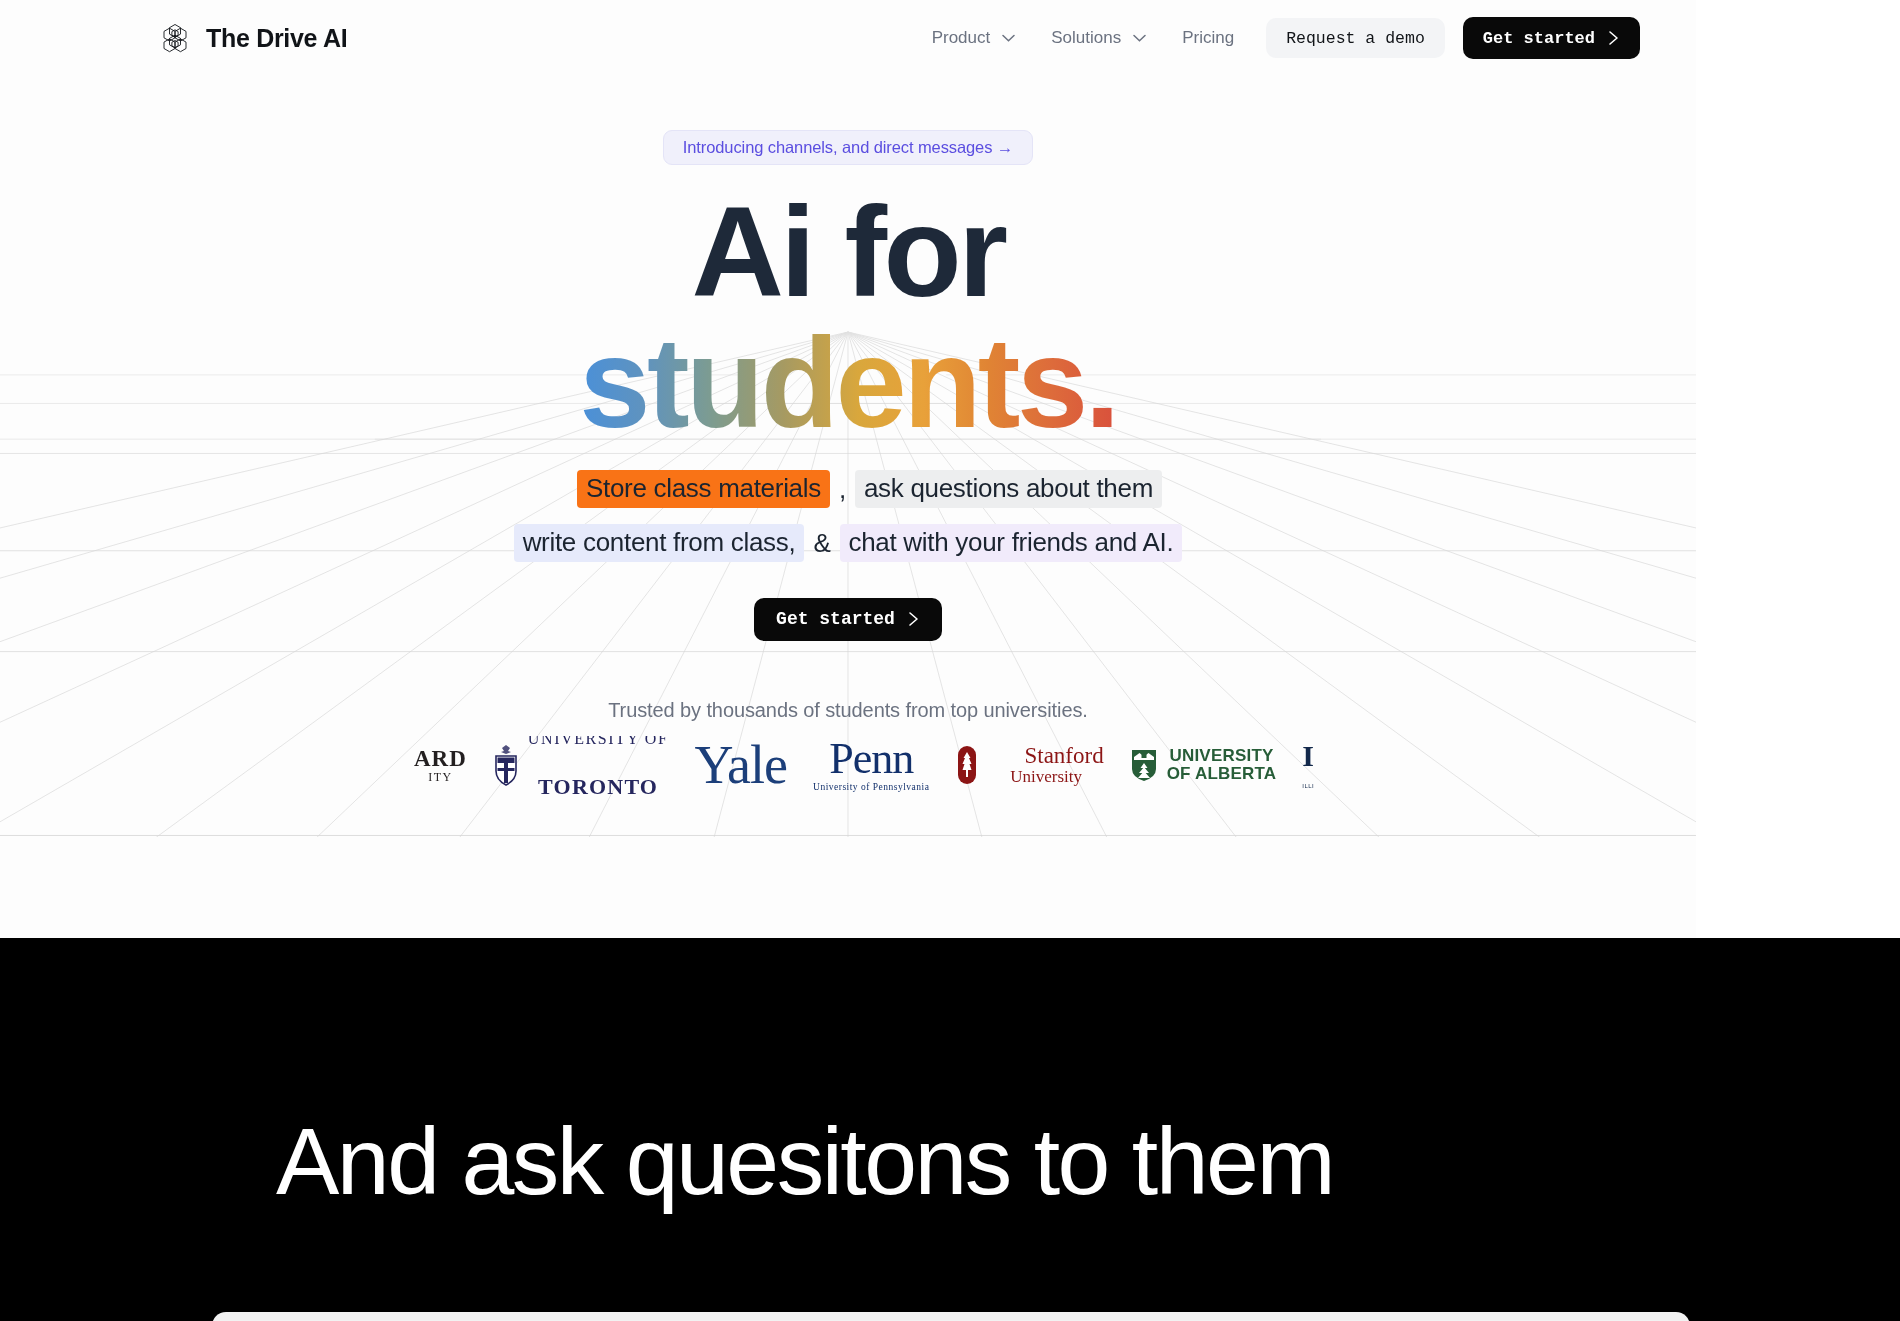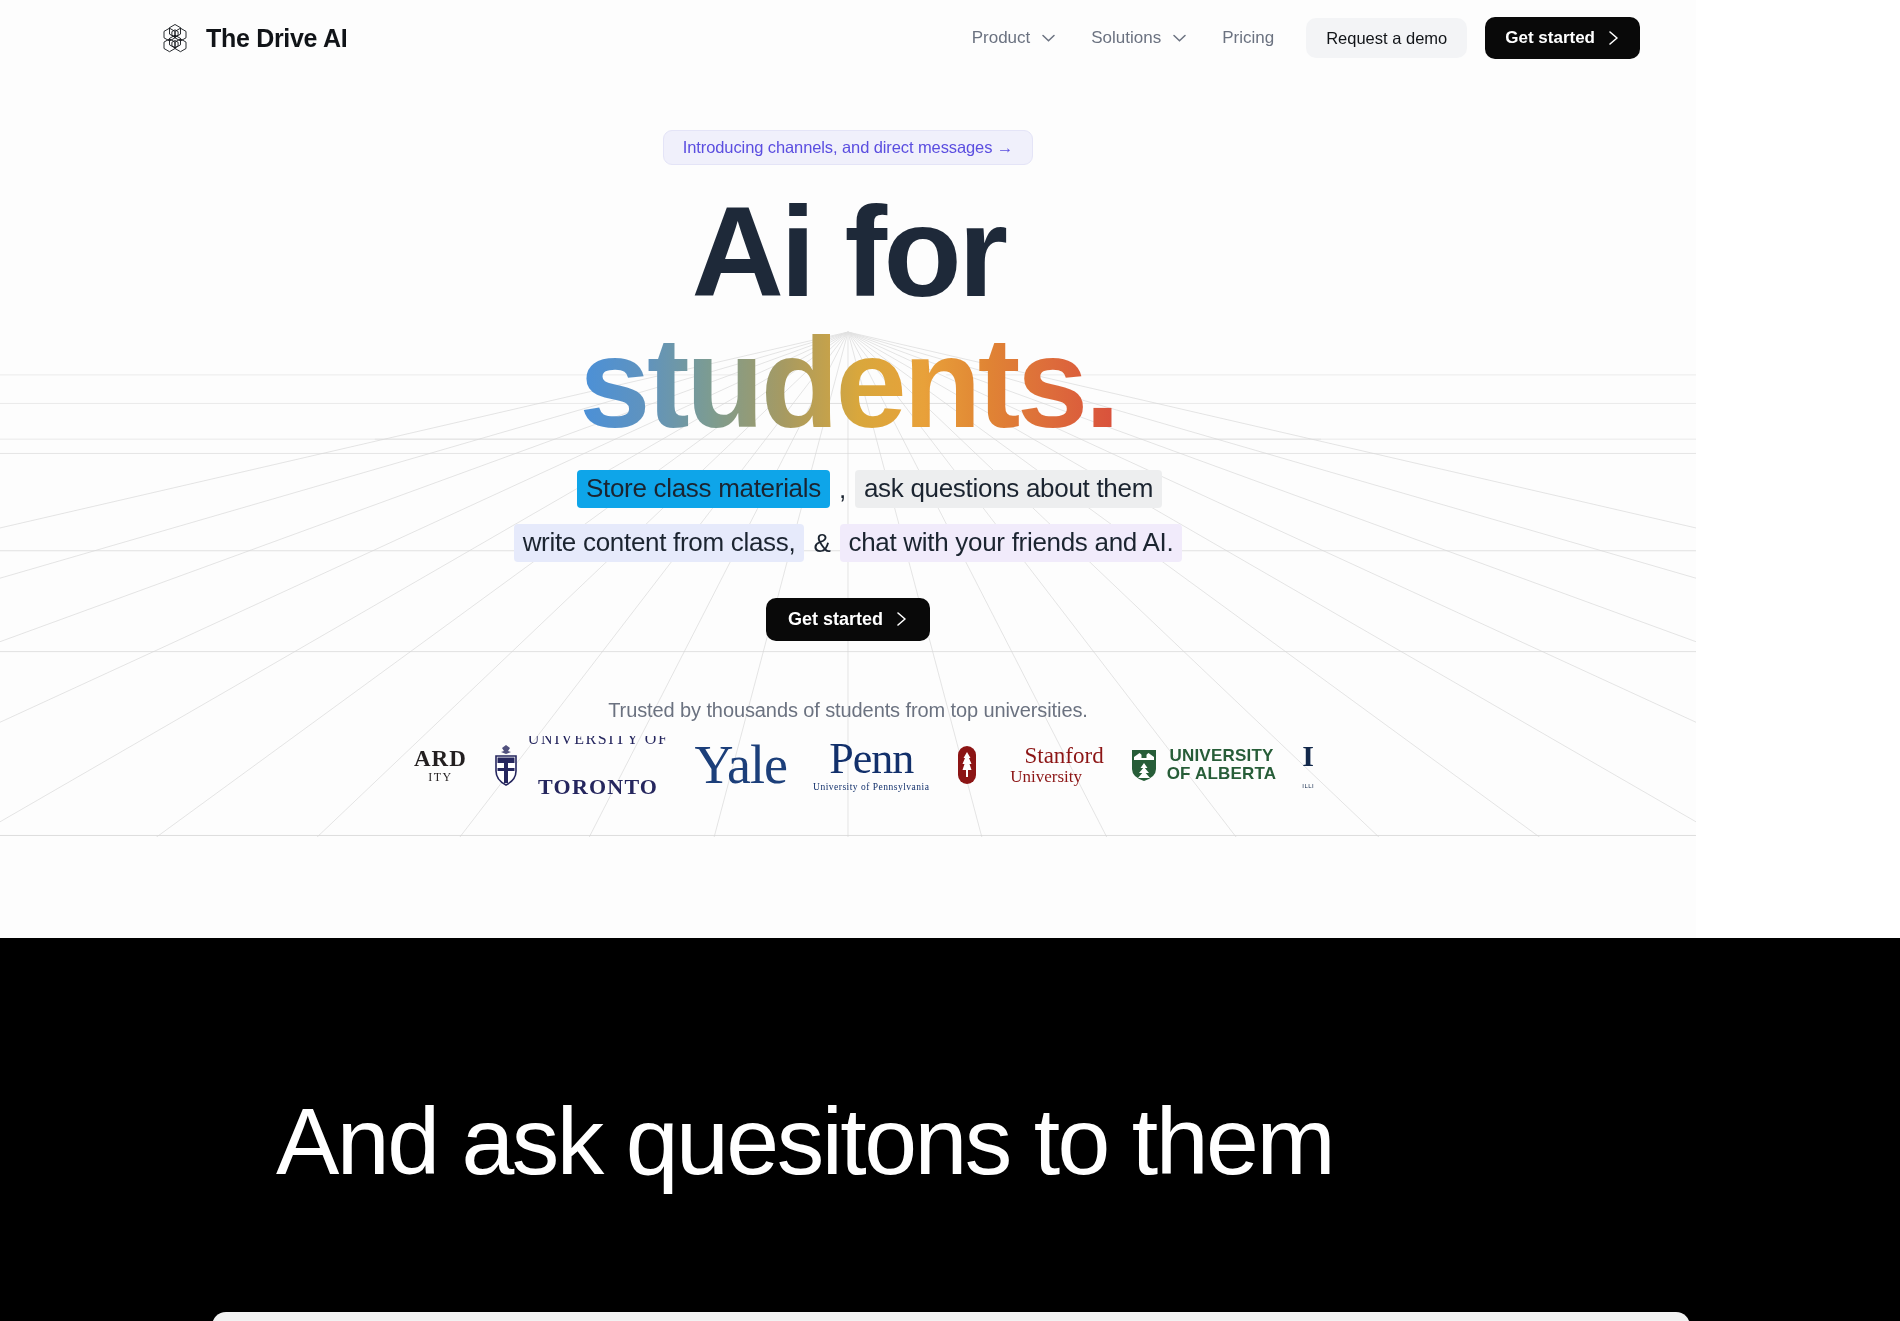--- a/index.html
+++ b/index.html
@@ -33,21 +33,21 @@
   .nav-spacer { flex:1; }
   .nav-links { display:flex; align-items:center; gap:36px; margin-right:32px; }
   .nav-link {
     display:flex; align-items:center; gap:12px;
     font-size:17px; color:#6b7280; white-space:nowrap; cursor:pointer;
   }
   .caret { width:13px; height:8px; display:block; }
   .btn {
     display:inline-flex; align-items:center; justify-content:center; gap:12px;
     border-radius:10px; cursor:pointer; white-space:nowrap; border:none;
-    font-family:Liberation Sans, sans-serif;
+    font-family:Liberation Mono, monospace;
   }
   .btn-ghost {
     background:#f3f4f6; color:#111418;
     font-size:16.5px; font-weight:500;
     height:40px; padding:0 20px; margin-right:18px;
   }
   .btn-dark {
     background:#090909; color:#ffffff;
     font-size:17px; font-weight:600;
     height:42px; padding:0 20px;
@@ -82,21 +82,21 @@
     -webkit-text-fill-color:transparent; color:transparent;
   }
   .sub {
     margin-top:24px; text-align:center;
     font-size:26px; color:#1b2430; line-height:1.0;
     letter-spacing:-0.3px;
   }
   .sub .row { display:flex; align-items:center; justify-content:center; gap:0; }
   .sub .row + .row { margin-top:16px; }
   .hl { display:inline-block; padding:5px 9px 7px; border-radius:4px; }
-  .hl-blue   { background:#0ea5e9;margin-left:43px; }
+  .hl-blue   { background:#f97316;margin-left:43px; }
   .hl-gray   { background:#edeeef; }
   .hl-blue2  { background:#e6eafb; }
   .hl-purple { background:#f1ebfb; }
   .sep { padding:0 9px; }
   .cta {
     margin-top:36px;
     height:43px; padding:0 22px;
     font-size:18px; font-weight:600;
   }
 
@@ -139,21 +139,21 @@
   .illinois { margin-right:-120px; display:flex; flex-direction:column; align-items:center; }
   .illinois .big { font-family:"Liberation Serif", serif; font-size:30px; font-weight:700; color:#13294b; line-height:1; }
   .illinois .tiny { font-size:6px; color:#13294b; letter-spacing:0.4px; margin-top:3px; }
 
   
   .dark {
     position:relative; width:1900px; height:383px;
     background:#000000; overflow:hidden;
   }
   .dark-title {
-    position:absolute; left:0; right:0; top:156px;
+    position:absolute; left:0; right:0; top:176px;
     text-align:left; padding-left:276px;
     font-size:95px; font-weight:500; color:#ffffff;
     letter-spacing:-2.5px; line-height:1;
   }
   .dark-panel {
     position:absolute; left:212px; top:1312px; width:1478px; height:60px;
     background:#f2f2f2; border-radius:14px 14px 0 0;
   }
 </style>
 </head>

